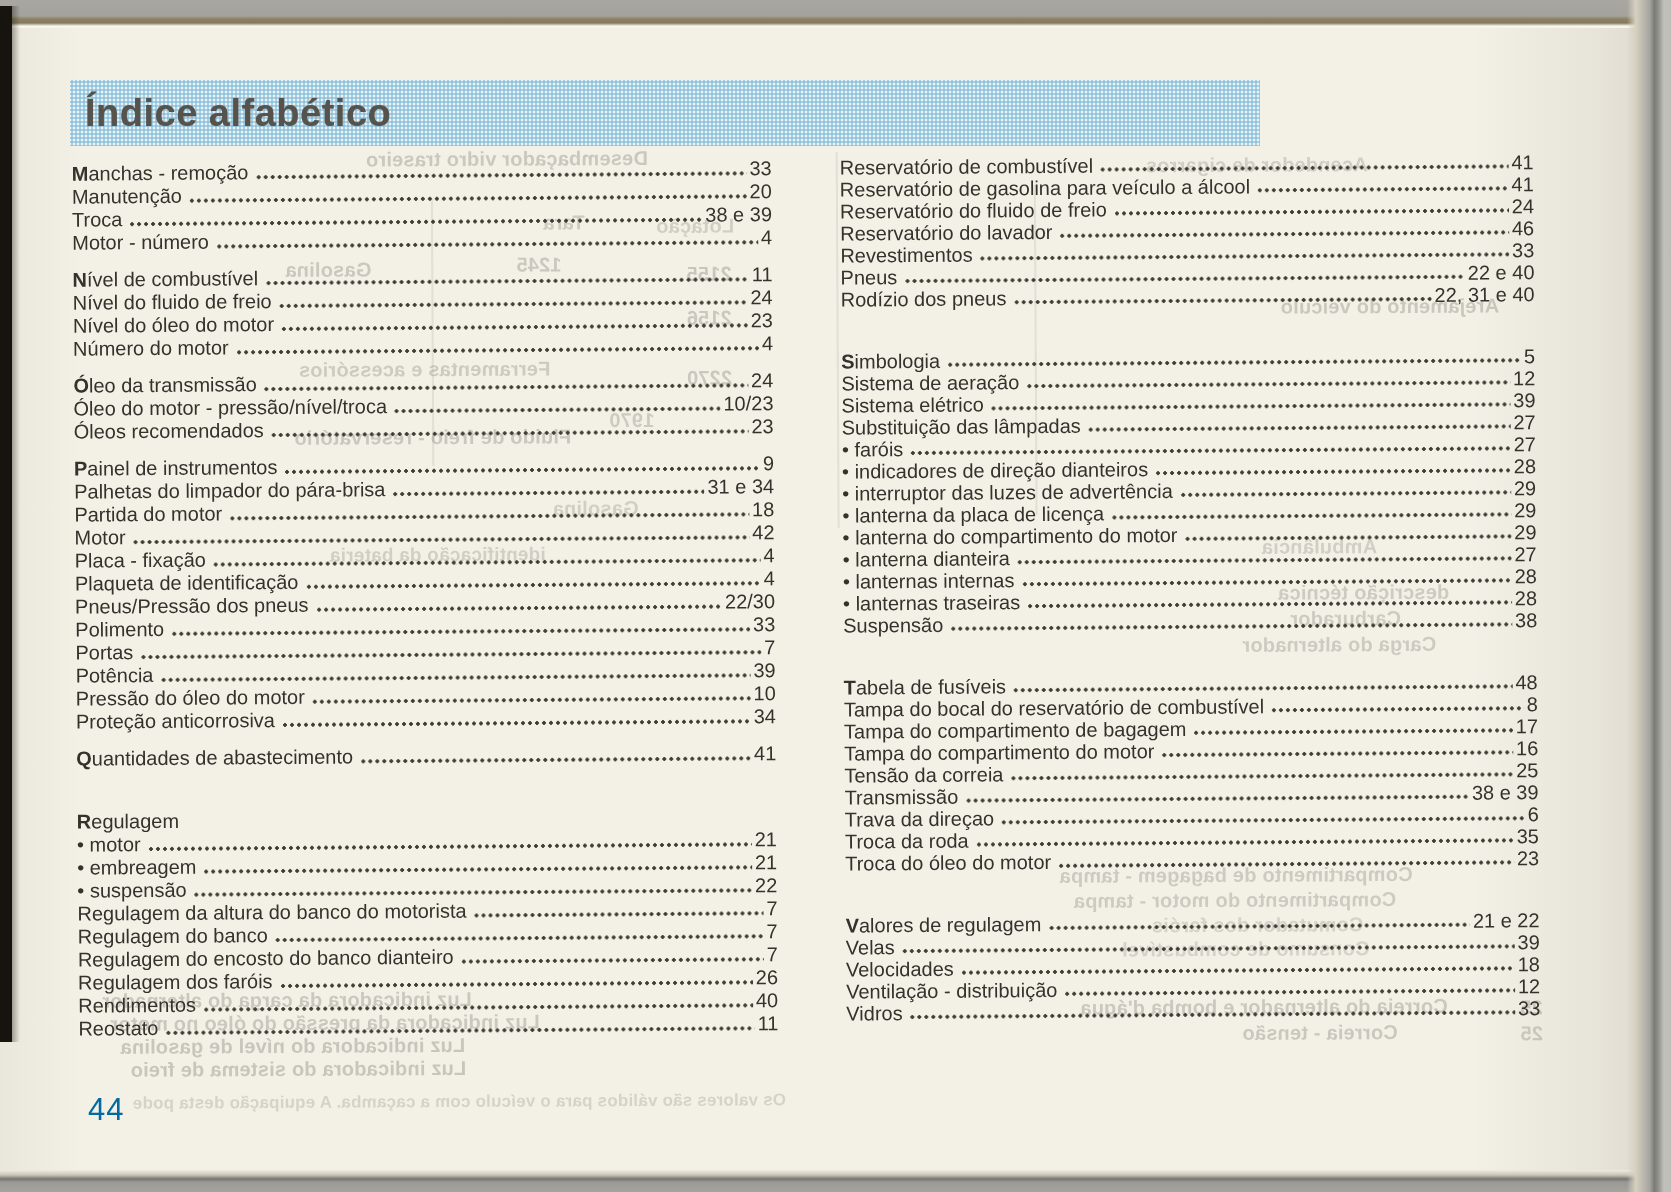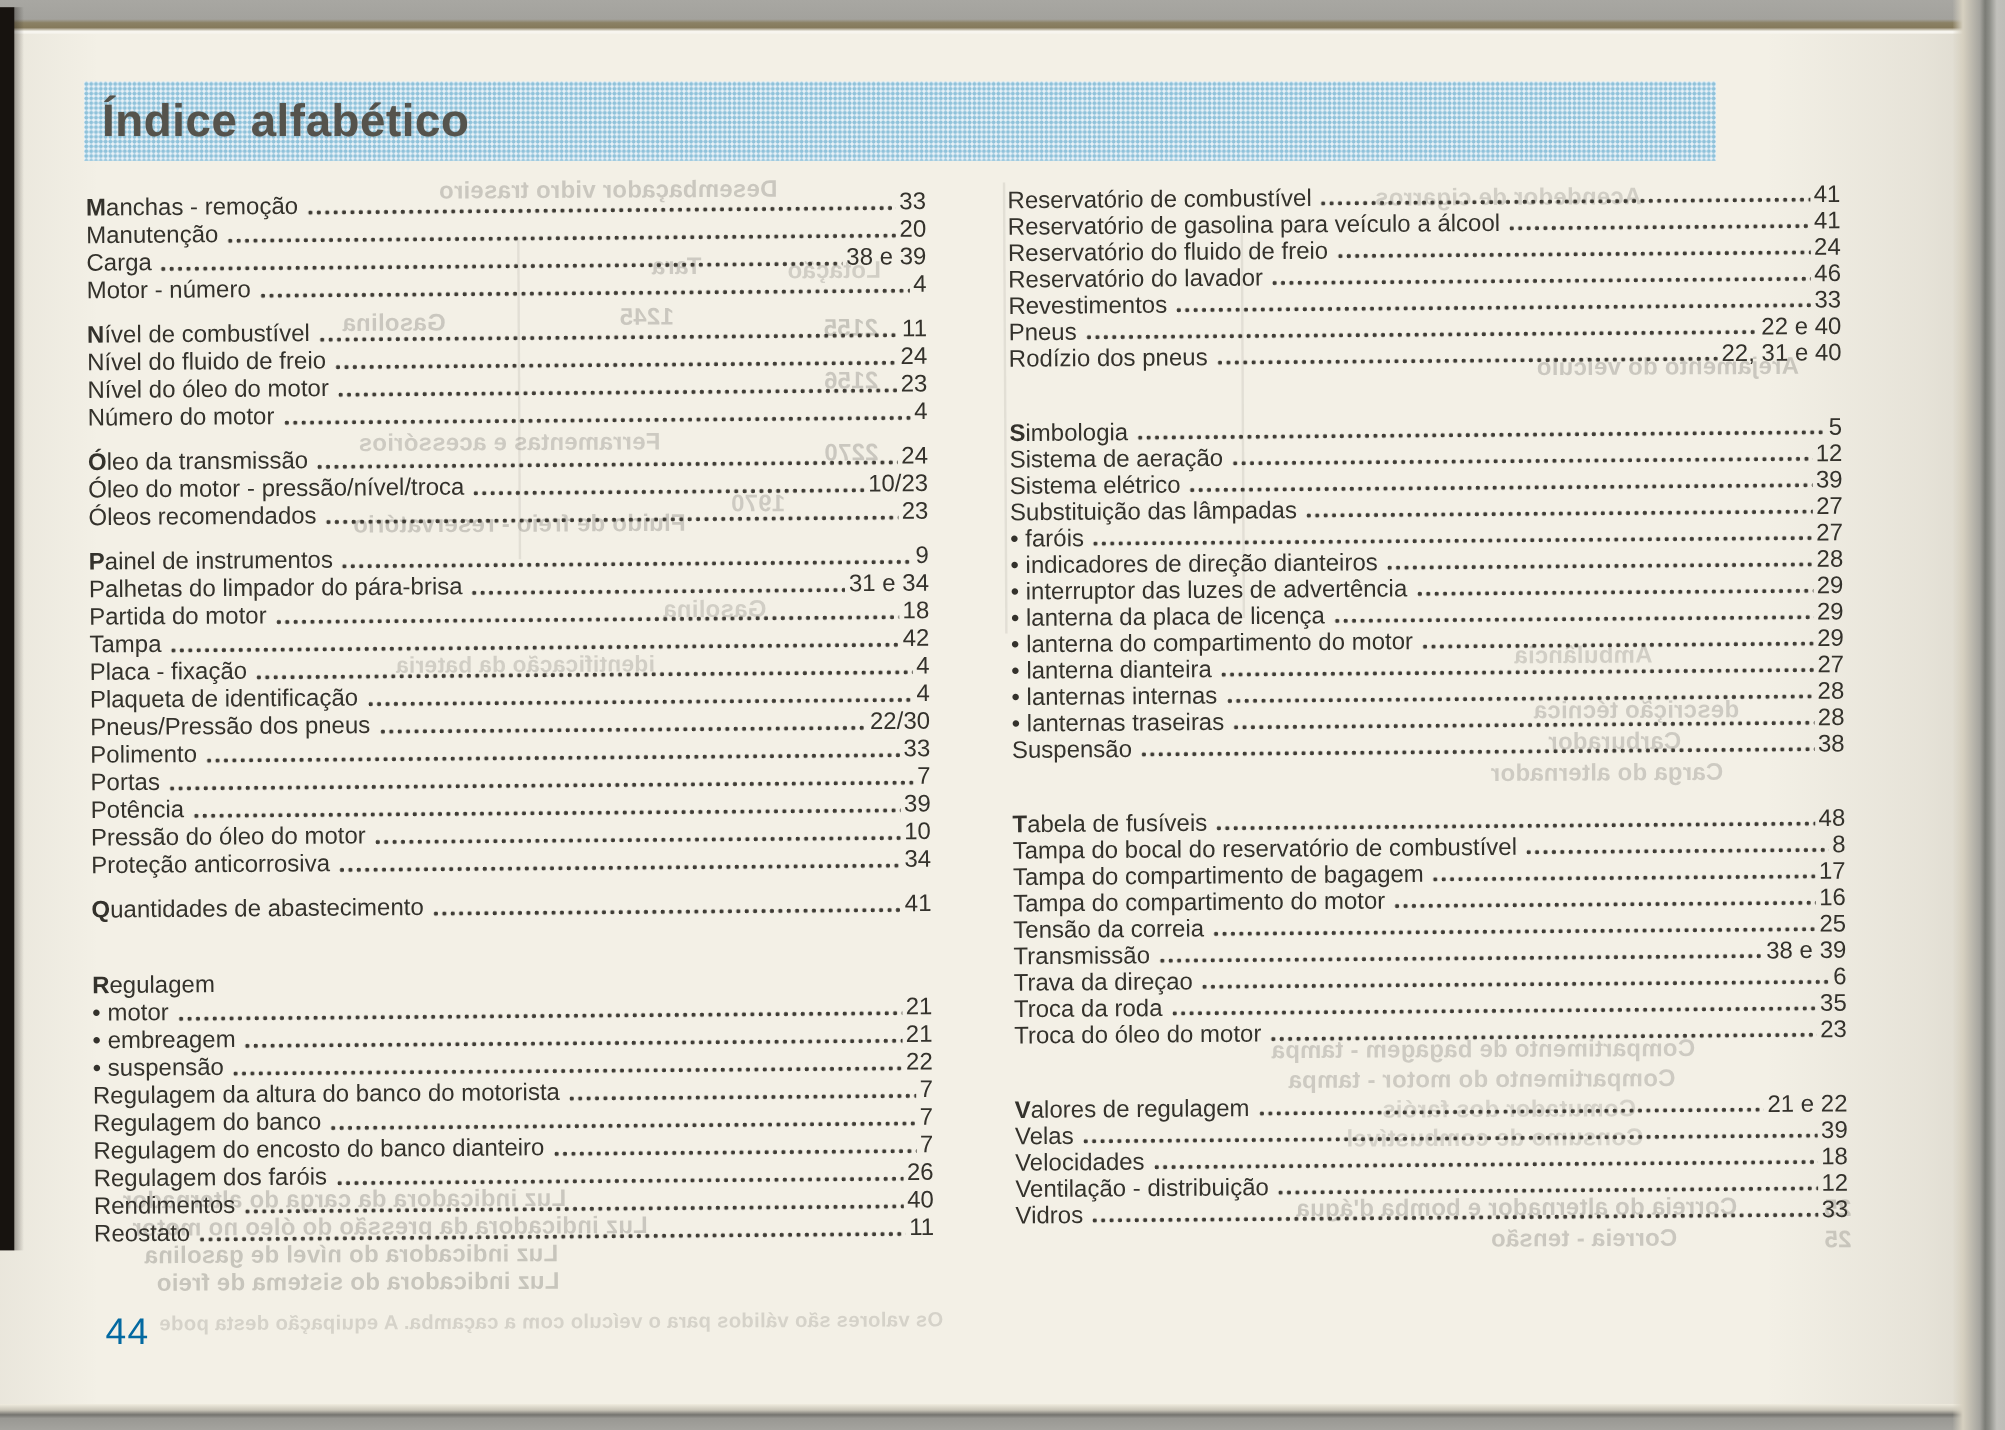--- a/index.html
+++ b/index.html
@@ -23,21 +23,21 @@
   .edge-left-fade{position:absolute;left:12px;top:6px;width:8px;height:1036px;
     background:linear-gradient(90deg,rgba(23,19,15,.35),rgba(23,19,15,0));}
   .edge-bottom{position:absolute;left:0;bottom:0;width:1671px;height:22px;
     background:linear-gradient(180deg,#f0ecdf 0,#c9c5b8 5px,#75746f 9px,#999893 12px,#a5a49f 100%);}
   .edge-right{position:absolute;top:0;right:0;width:44px;height:1192px;
     background:linear-gradient(90deg,rgba(214,208,192,0) 0,#d6d0c0 20%,#a5a49e 52%,#7b7c76 62%,#8d8e88 70%,#c1c0bb 84%,#bebdb8 100%);}
   .page-shade{position:absolute;inset:0;pointer-events:none;
     background:linear-gradient(90deg,rgba(60,50,30,.05) 0,rgba(0,0,0,0) 5%,rgba(0,0,0,0) 88%,rgba(60,50,30,.07) 96%,rgba(60,50,30,.14) 100%);}
 
   
-  .title-band{position:absolute;left:70px;top:68px;width:1360px;height:66px;
+  .title-band{position:absolute;left:70px;top:80px;width:1190px;height:66px;
     background-color:var(--band-blue-bg);
     background-image:radial-gradient(circle,var(--band-blue-dot) 1.45px,rgba(143,194,218,0) 1.9px);
     background-size:4px 4px;}
   .title-band h1{margin:0;padding:6px 0 0 15px;font-size:38px;line-height:54px;
     font-weight:bold;letter-spacing:.5px;color:#55534c;
     text-shadow:0 0 1px rgba(85,83,76,.45);}
 
   
   .columns{position:absolute;left:75px;top:158px;width:1470px;display:flex;
     transform:rotate(-0.45deg);transform-origin:40% 50%;color:var(--ink);}
@@ -118,21 +118,21 @@
             <span class="label"><b>M</b>anchas - remoção</span>
             <span class="dots"></span>
             <span class="pg">33</span>
           </div>
           <div class="row">
             <span class="label">Manutenção</span>
             <span class="dots"></span>
             <span class="pg">20</span>
           </div>
           <div class="row">
-            <span class="label">Carga</span>
+            <span class="label">Troca</span>
             <span class="dots"></span>
             <span class="pg">38 e 39</span>
           </div>
           <div class="row">
             <span class="label">Motor - número</span>
             <span class="dots"></span>
             <span class="pg">4</span>
           </div>
         </div>
         <div class="group">
@@ -184,21 +184,21 @@
             <span class="label">Palhetas do limpador do pára-brisa</span>
             <span class="dots"></span>
             <span class="pg">31 e 34</span>
           </div>
           <div class="row">
             <span class="label">Partida do motor</span>
             <span class="dots"></span>
             <span class="pg">18</span>
           </div>
           <div class="row">
-            <span class="label">Tampa</span>
+            <span class="label">Motor</span>
             <span class="dots"></span>
             <span class="pg">42</span>
           </div>
           <div class="row">
             <span class="label">Placa - fixação</span>
             <span class="dots"></span>
             <span class="pg">4</span>
           </div>
           <div class="row">
             <span class="label">Plaqueta de identificação</span>

